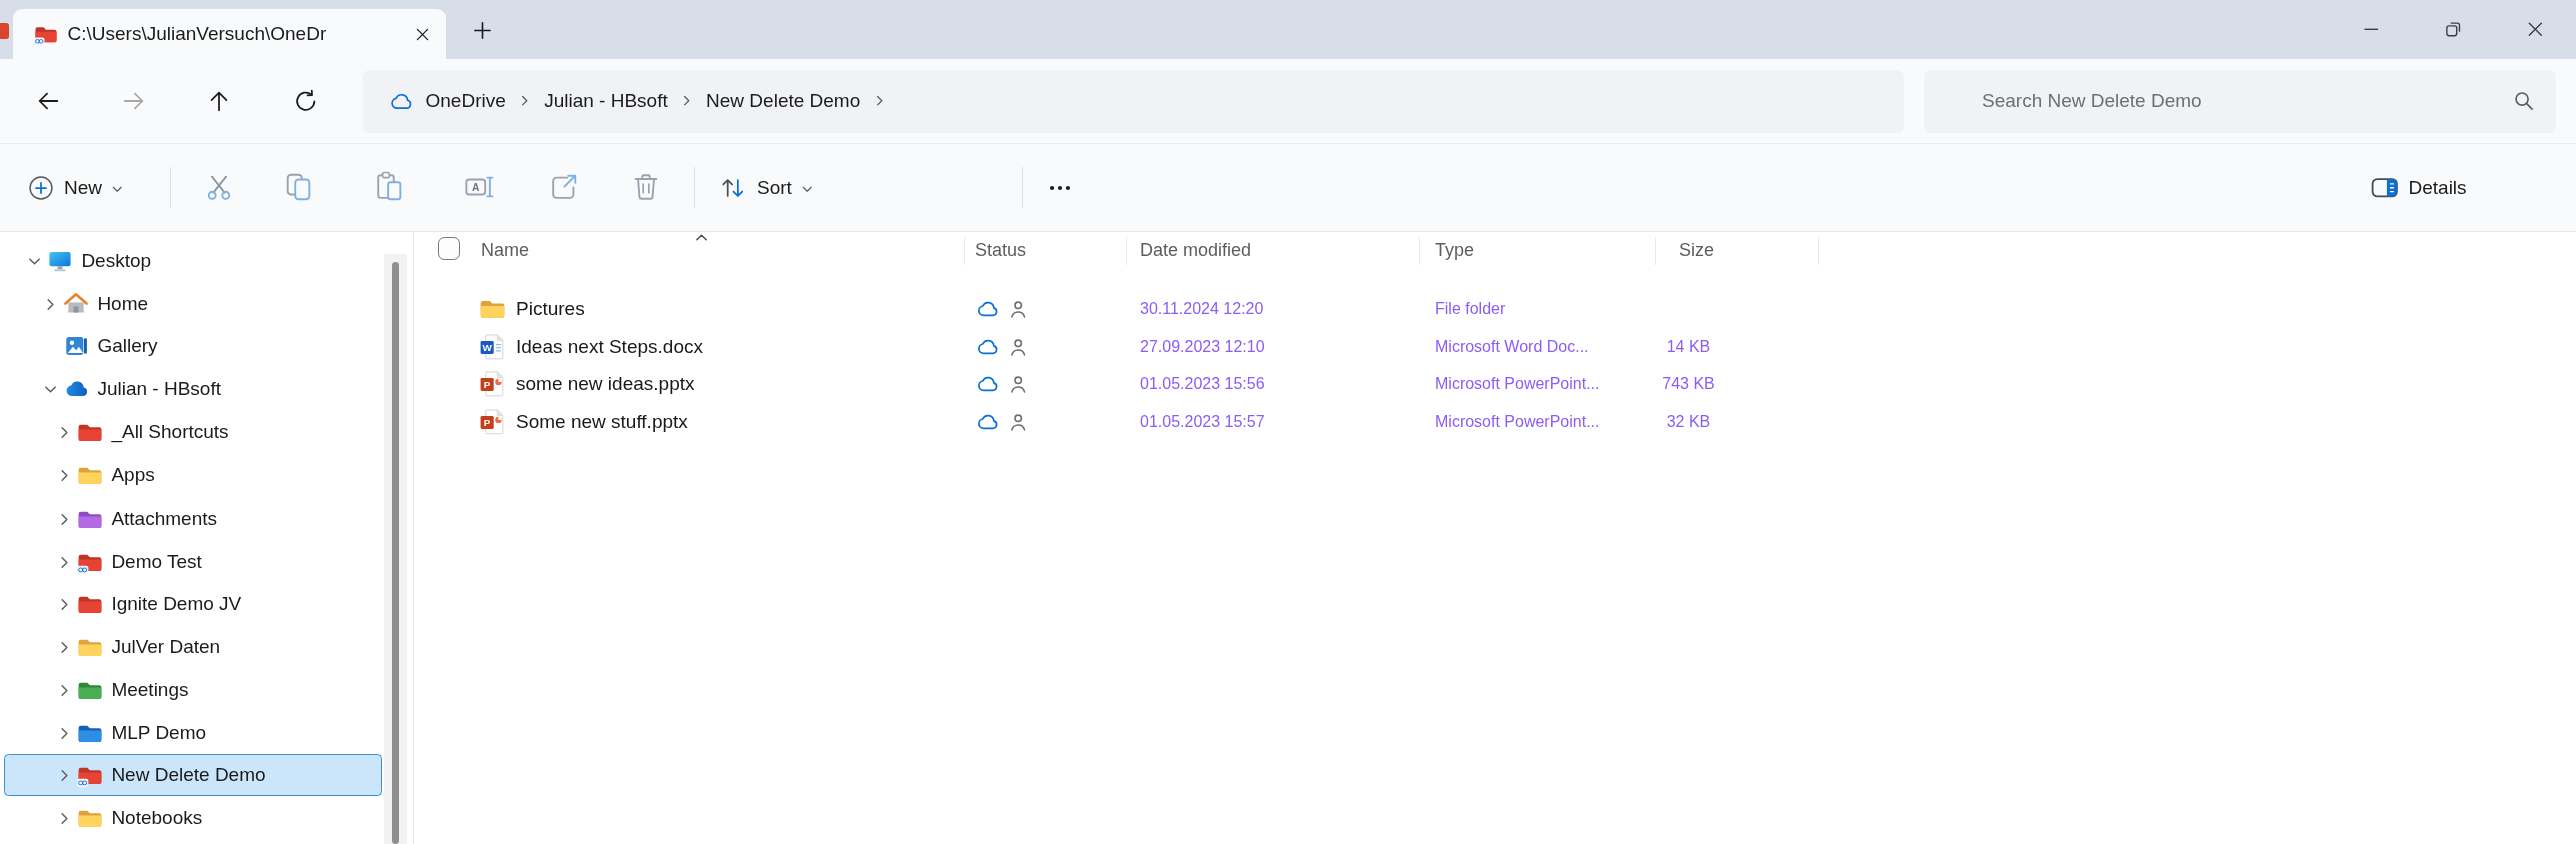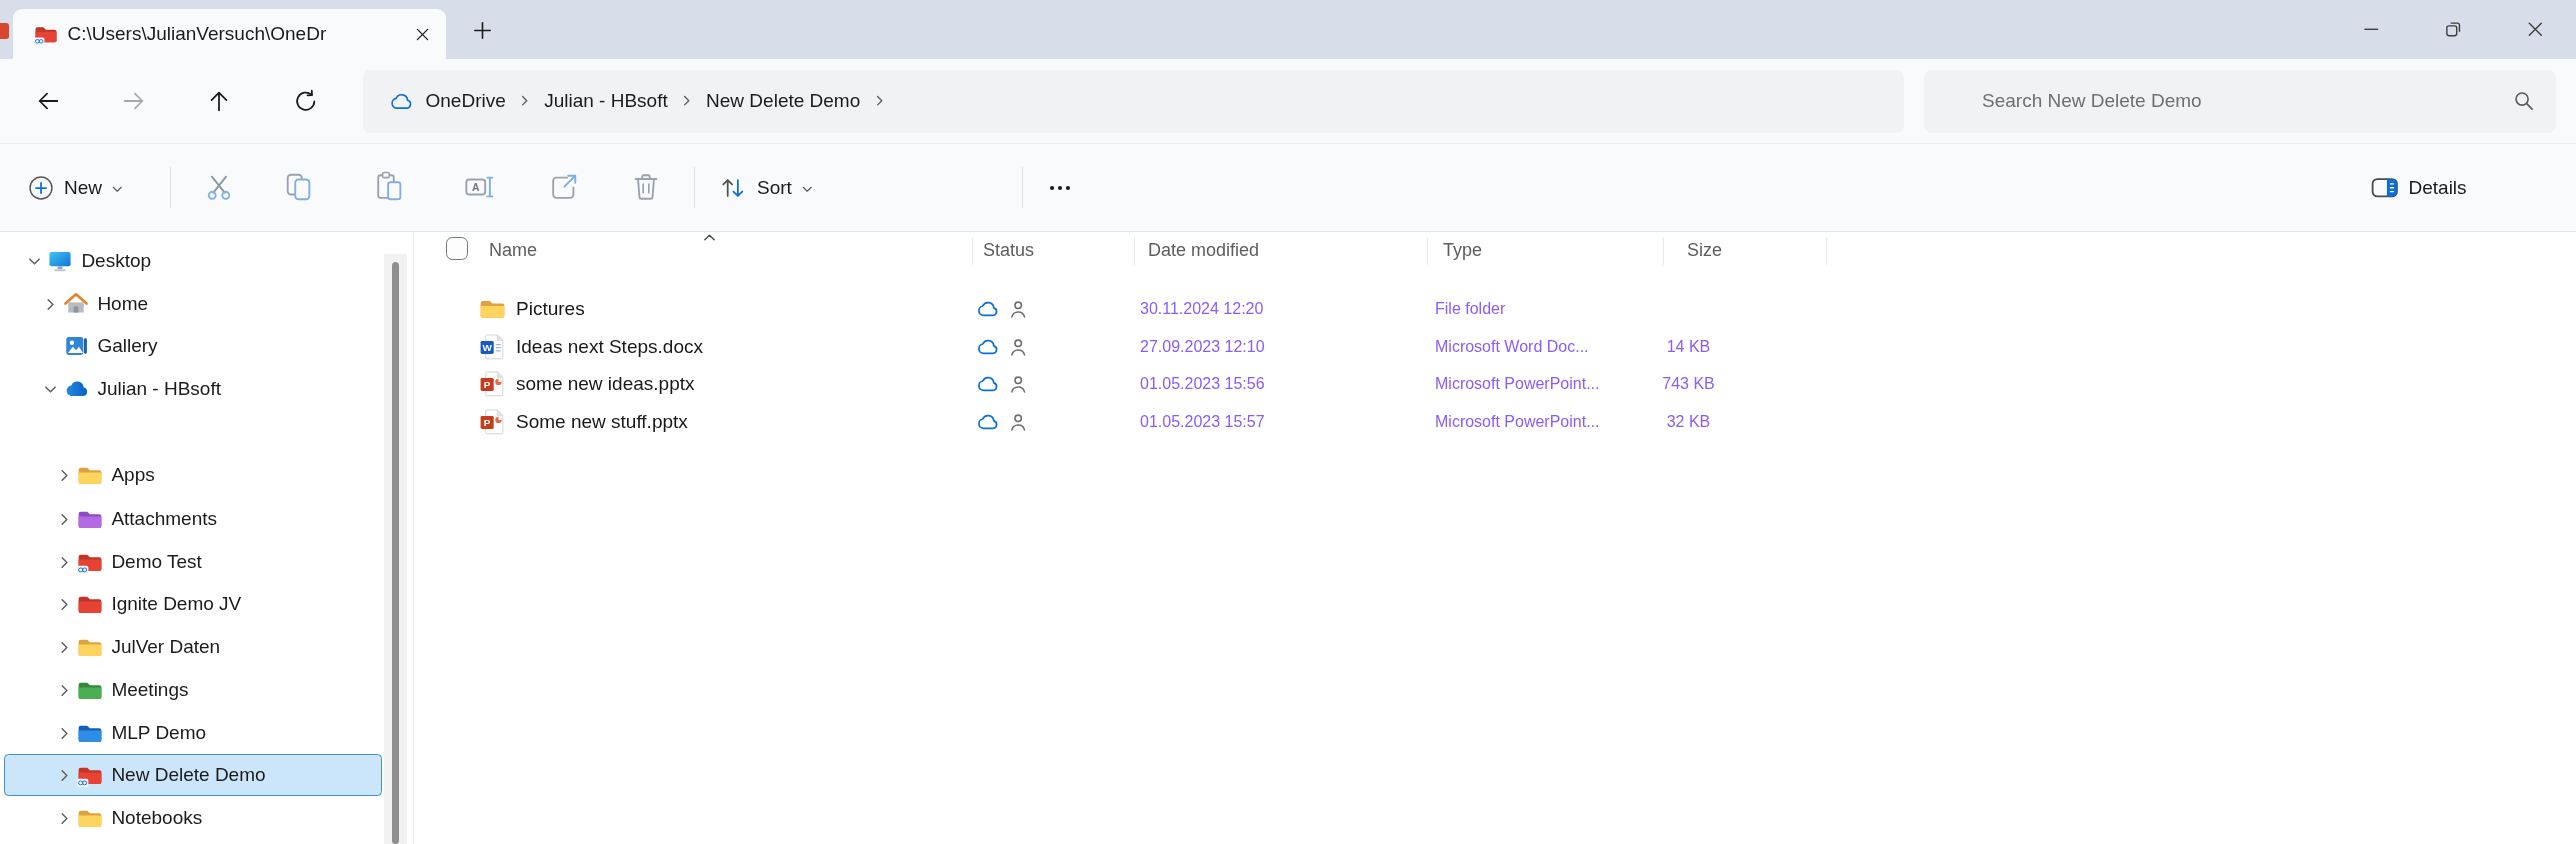--- a/index.html
+++ b/index.html
@@ -51,21 +51,21 @@
   .side-thumb{position:absolute;left:392px;top:30px;bottom:0;width:7.2px;background:#8f8f8f;border-radius:3.6px;}
   .side-row{position:absolute;left:3.6px;right:31px;height:42px;display:flex;align-items:center;border:1.3px solid transparent;border-radius:4.5px;}
   .side-row.selected{background:var(--selection-bg);border-color:var(--selection-border);}
   .side-row .chevbox{width:23px;height:23px;display:flex;align-items:center;justify-content:center;color:#5f5f5f;flex:none;}
   .side-row .chevbox svg{width:15px;height:15px;}
   .side-row .sicon{width:26px;height:26px;margin-left:1.8px;flex:none;}
   .side-row .slabel{margin-left:8px;font-size:19px;white-space:nowrap;}
   .l0{padding-left:18px;} .l1{padding-left:34px;} .l2{padding-left:48px;}
 
   .main{position:absolute;left:414px;top:0;right:0;height:100%;}
-  .list-header{position:absolute;left:8px;top:0;right:0;height:39px;text-align:right;}
+  .list-header{position:absolute;left:0;top:0;right:0;height:39px;text-align:right;}
   .hdr-check{position:absolute;left:24px;top:5.4px;width:22.4px;height:22.4px;border:1.8px solid #767676;border-radius:6.3px;background:#fdfdfd;}
   .hdr-caret{position:absolute;left:280px;top:-1.8px;width:15px;height:15px;color:#4a4a4a;}
   .hdr-label{position:absolute;top:8px;font-size:18px;color:var(--text-2);white-space:nowrap;}
   .hdr-div{position:absolute;top:5.4px;width:0.9px;height:28px;background:#e9e9eb;}
   .file-row{position:absolute;left:0;right:9px;height:38px;}
   .cell{position:absolute;top:0;line-height:38px;font-size:19px;white-space:nowrap;}
   .cell.name{left:102px;color:#191919;}
   .cell.dim{color:#8b5cf6;font-size:16px;}
   .ficon{position:absolute;left:65px;top:5.4px;width:27px;height:27px;}
   .st-cloud{position:absolute;left:561px;top:7.2px;width:24px;height:24px;color:var(--accent);}
@@ -350,20 +350,34 @@
                   <stop offset="0" stop-color="#2489e0"></stop>
                   <stop offset="1" stop-color="#0a60c0"></stop>
                 </linearGradient>
               </defs>
               <path d="M11.5 24.5h12.7a5.2 5.2 0 0 0 1.2-10.3A7.9 7.9 0 0 0 10.2 11.7 6.4 6.4 0 0 0 11.5 24.5z" fill="url(#odg1)"></path>
             </svg>
           </span>
         <span class="slabel">Julian - HBsoft</span>
       </div>
 
+      <div class="side-row l2 fol-red" style="top:179px">
+        <span class="chevbox">
+            <svg viewBox="0 0 16 16" fill="none" stroke="currentColor" stroke-width="1.6" stroke-linecap="round" stroke-linejoin="round">
+              <path d="M5.5 3l5 5-5 5"></path>
+            </svg>
+          </span>
+        <span class="sicon">
+            <svg viewBox="0 0 32 32">
+              <path class="f-back" d="M2 9.5A2.5 2.5 0 0 1 4.5 7h8.2l3.1 3.2H27.5A2.5 2.5 0 0 1 30 12.7V24.5A2.5 2.5 0 0 1 27.5 27h-23A2.5 2.5 0 0 1 2 24.5z"></path>
+              <path class="f-front" d="M2 13h28v11.5A2.5 2.5 0 0 1 27.5 27h-23A2.5 2.5 0 0 1 2 24.5z"></path>
+            </svg>
+          </span>
+        <span class="slabel">_All Shortcuts</span>
+      </div>
 
       <div class="side-row l2 fol-purple" style="top:266px">
         <span class="chevbox">
             <svg viewBox="0 0 16 16" fill="none" stroke="currentColor" stroke-width="1.6" stroke-linecap="round" stroke-linejoin="round">
               <path d="M5.5 3l5 5-5 5"></path>
             </svg>
           </span>
         <span class="sicon">
             <svg viewBox="0 0 32 32">
               <path class="f-back" d="M2 9.5A2.5 2.5 0 0 1 4.5 7h8.2l3.1 3.2H27.5A2.5 2.5 0 0 1 30 12.7V24.5A2.5 2.5 0 0 1 27.5 27h-23A2.5 2.5 0 0 1 2 24.5z"></path>

